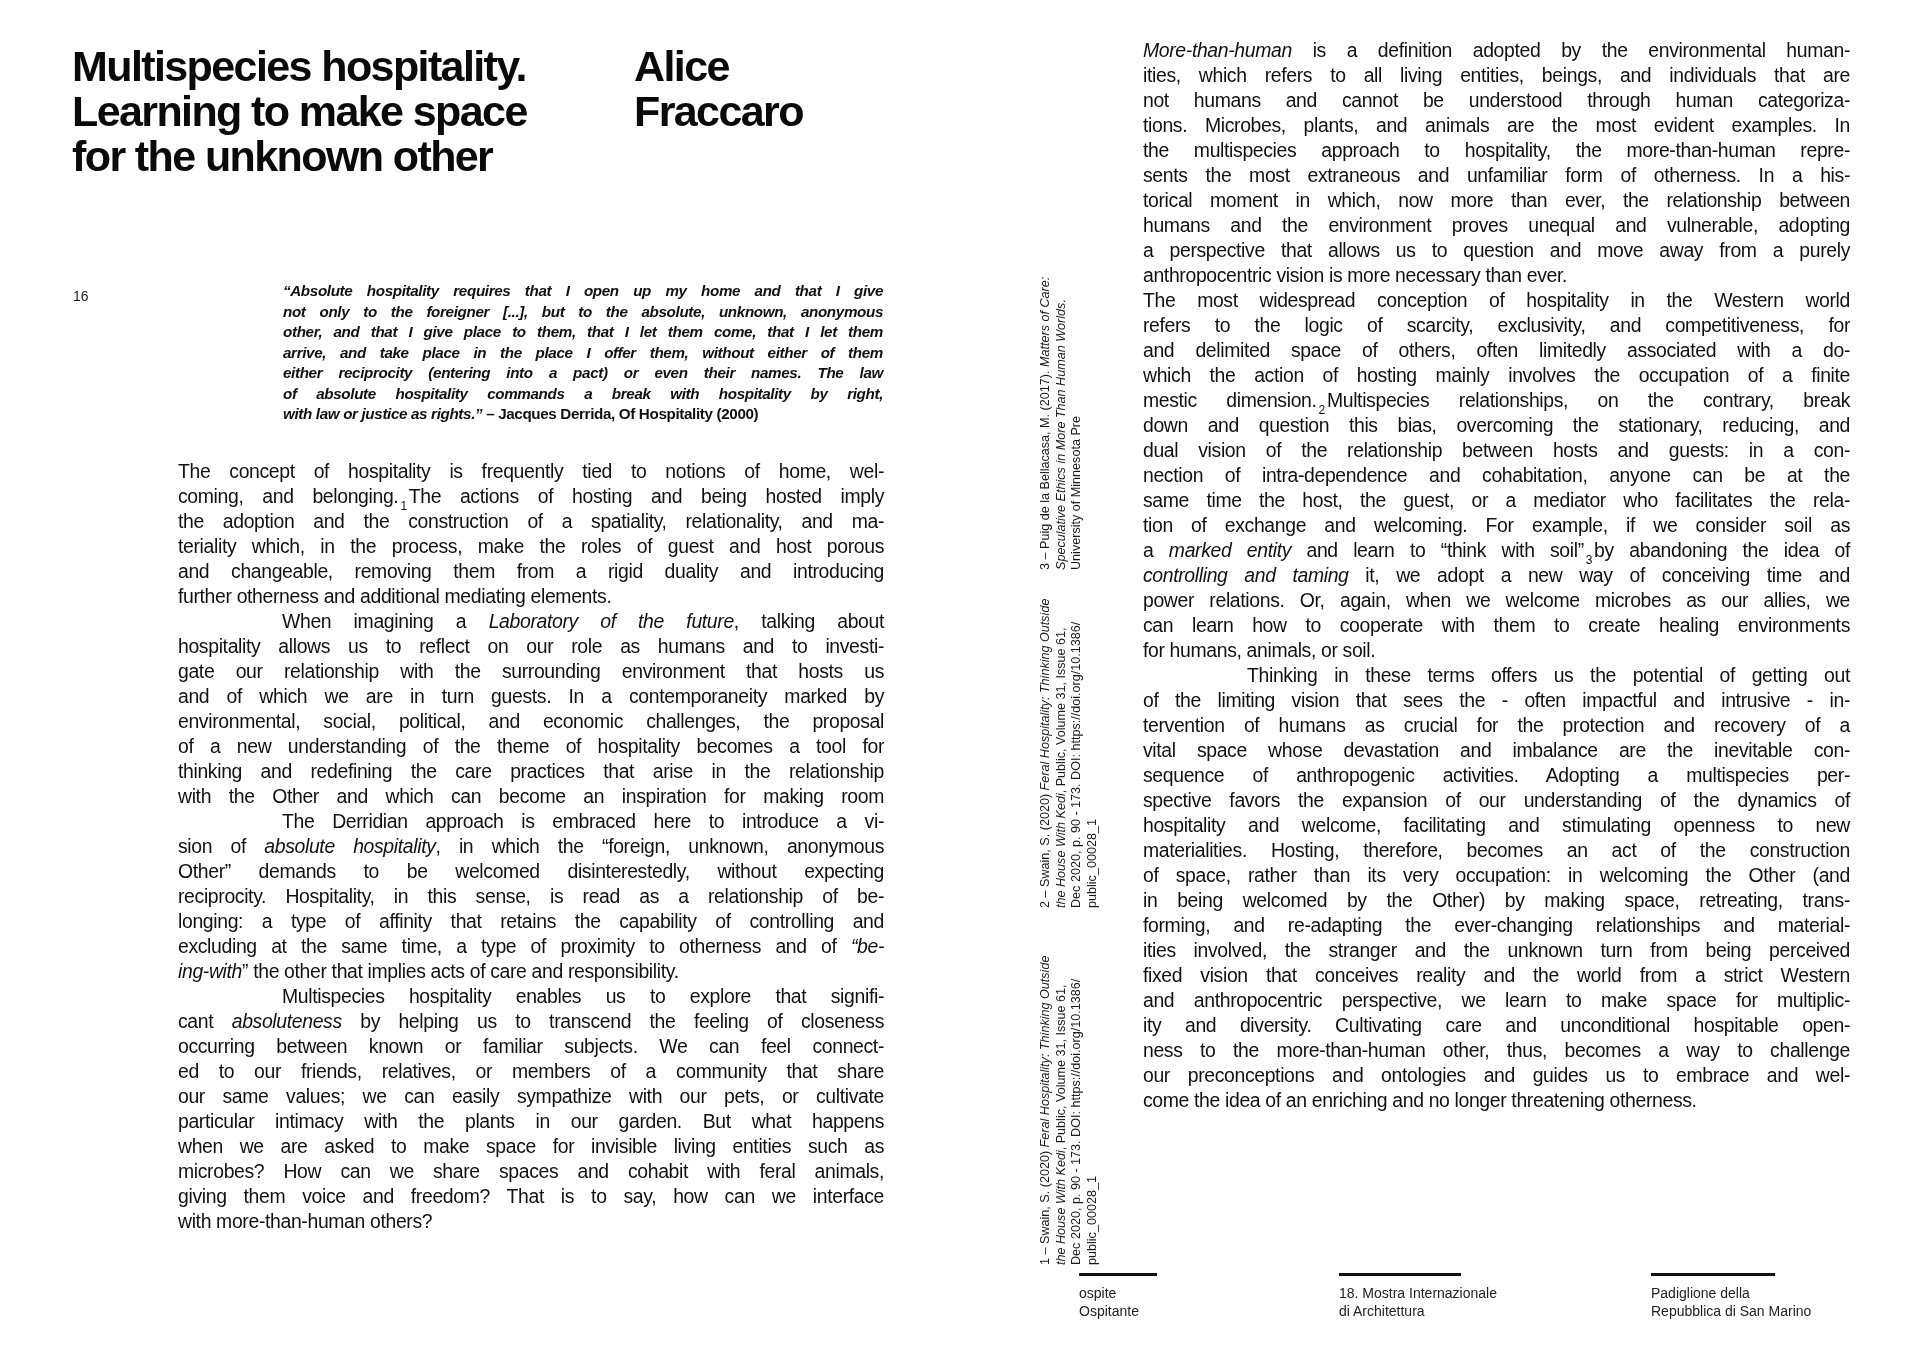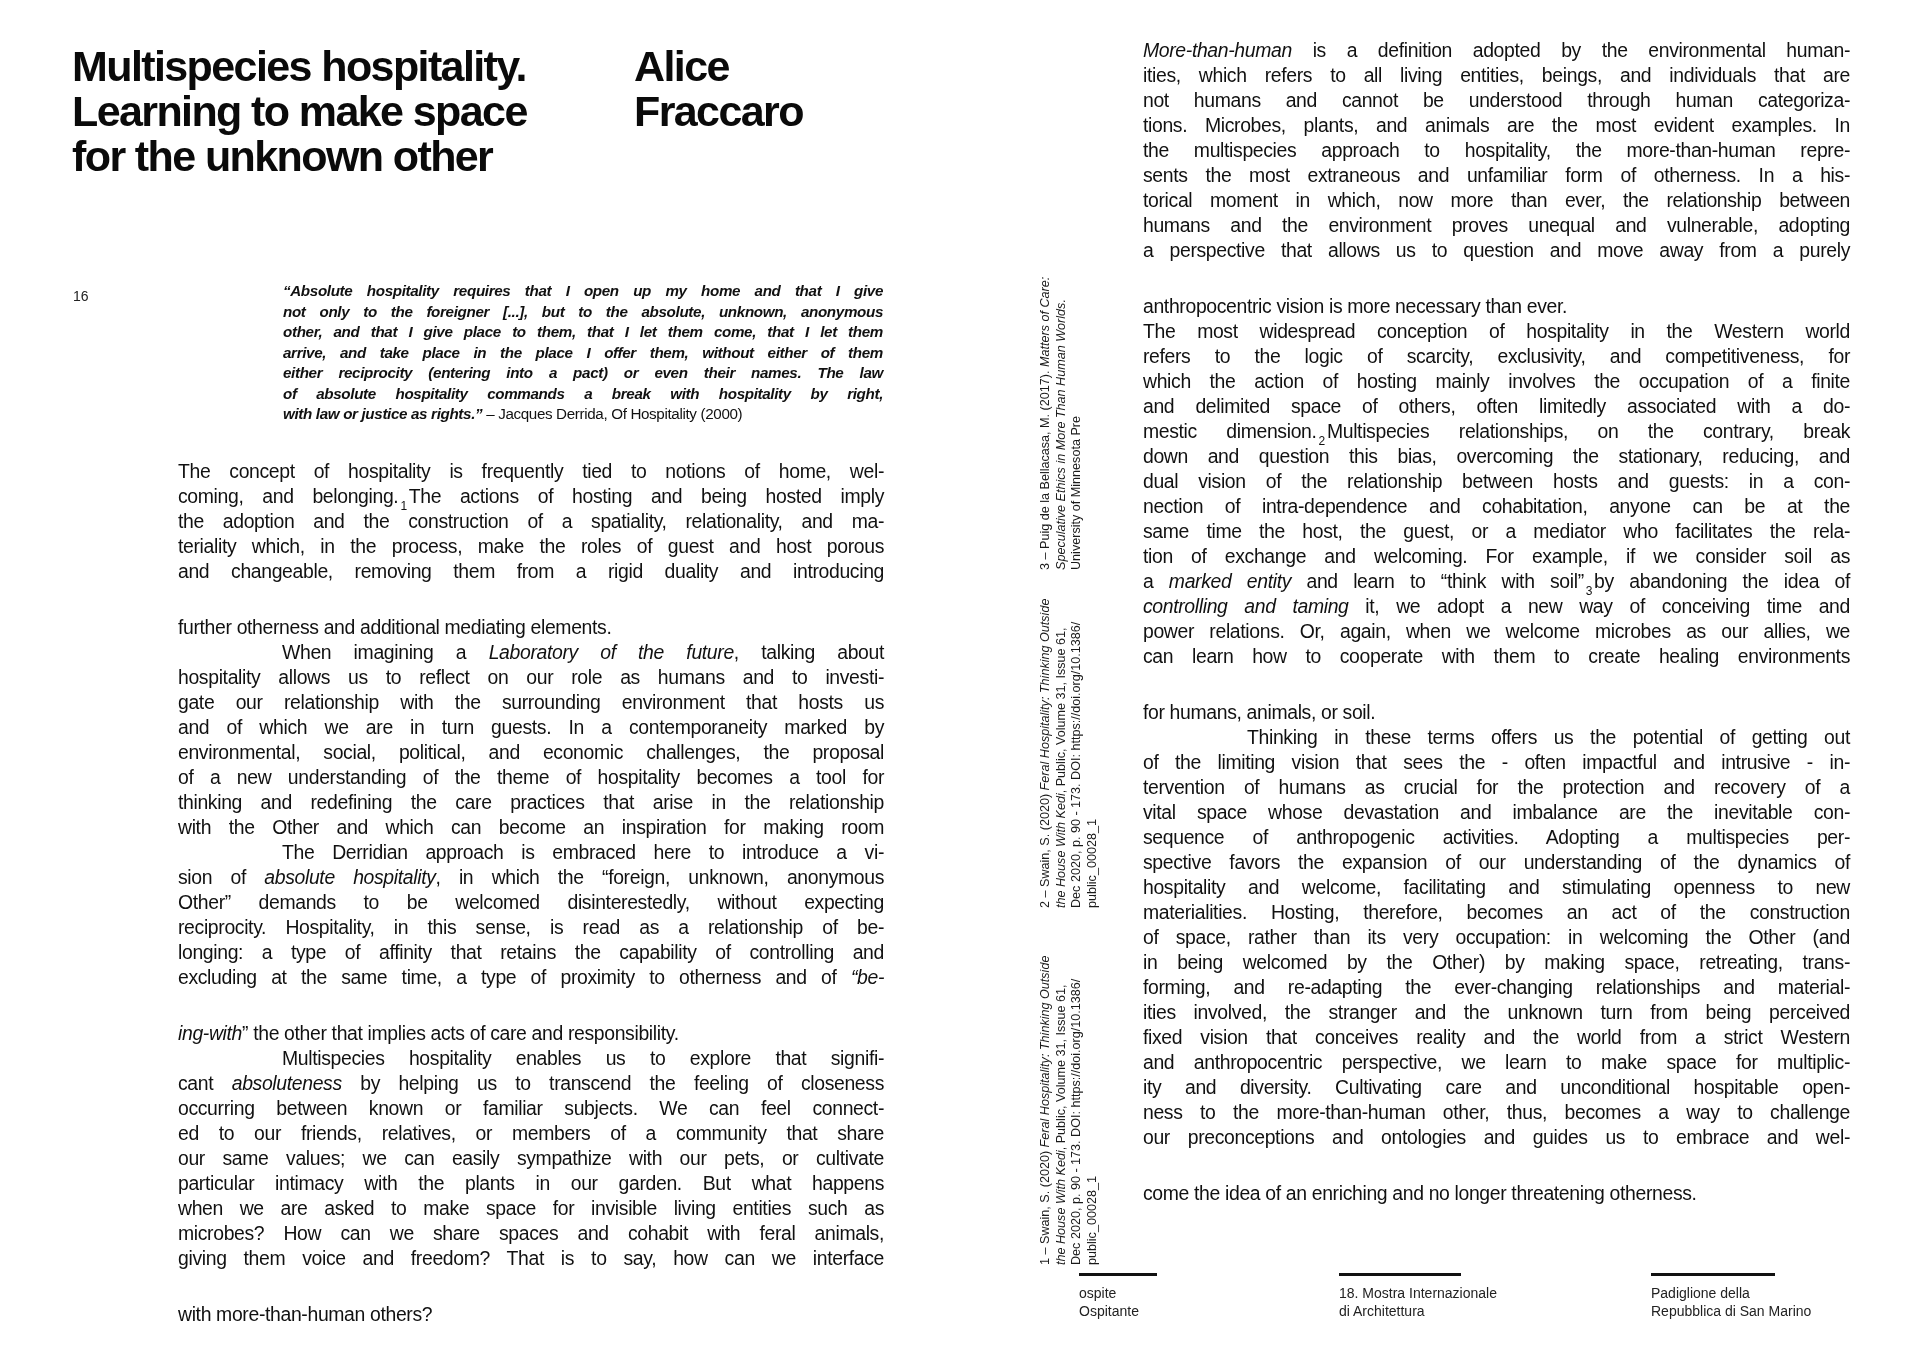--- a/index.html
+++ b/index.html
@@ -4,24 +4,24 @@
 <style>
   html, body { margin:0; padding:0; background:#ffffff; }
   body { width:1920px; height:1363px; position:relative; overflow:hidden; color:#111; font-family:"Liberation Sans", sans-serif; }
   .title { position:absolute; left:72px; top:44px; font-weight:bold; font-size:43px; line-height:45px; letter-spacing:-1.6px; color:#0a0a0a; }
   .author { position:absolute; left:634px; top:44px; font-weight:bold; font-size:43px; line-height:45px; letter-spacing:-1.6px; color:#0a0a0a; }
   .title div, .author div { white-space:nowrap; }
   .page-num { position:absolute; left:73px; top:288px; font-size:14px; color:#222; }
   .quote { position:absolute; left:283px; top:281px; width:600px; font-size:15.2px; line-height:20.5px; }
   .quote .ln { display:block; text-align:justify; text-align-last:justify; white-space:nowrap; height:20.5px; font-style:italic; font-weight:bold; letter-spacing:-0.35px; }
   .quote .ln.last { text-align-last:left; }
-  .quote .attr { font-style:normal; font-weight:normal; }
+  .quote .attr { font-style:normal; font-weight:bold; }
   .col { position:absolute; font-size:19.4px; line-height:25px; }
   .col .ln { display:block; height:25px; white-space:nowrap; text-align:justify; text-align-last:justify; letter-spacing:-0.35px; }
-  .col .ln.last { text-align-last:left;margin-top:31px; }
+  .col .ln.last { text-align-last:left; }
   .col .ln.ind { padding-left:104px; }
   .left-col { left:178px; top:459px; width:706px; }
   .right-col { left:1143px; top:38px; width:707px; }
   .sub { font-size:12px; position:relative; top:7px; margin:0 2px; }
   .fn-wrap { position:absolute; transform:rotate(-90deg); transform-origin:0 0; font-size:12.6px; line-height:15.5px; color:#1a1a1a; white-space:nowrap; }
   .fn-wrap div { white-space:nowrap; }
   .fn1 { left:1038px; top:1265px; }
   .fn2 { left:1038px; top:908px; }
   .fn3 { left:1038px; top:570px; }
   .footer-item { position:absolute; top:1273px; font-size:14px; line-height:18px; color:#222; }
@@ -120,22 +120,22 @@
   <span class="ln">tions. Microbes, plants, and animals are the most evident examples. In</span>
   <span class="ln">the multispecies approach to hospitality, the more-than-human repre-</span>
   <span class="ln">sents the most extraneous and unfamiliar form of otherness. In a his-</span>
   <span class="ln">torical moment in which, now more than ever, the relationship between</span>
   <span class="ln">humans and the environment proves unequal and vulnerable, adopting</span>
   <span class="ln">a perspective that allows us to question and move away from a purely</span>
   <span class="ln last">anthropocentric vision is more necessary than ever.</span>
 
   <span class="ln">The most widespread conception of hospitality in the Western world</span>
   <span class="ln">refers to the logic of scarcity, exclusivity, and competitiveness, for</span>
+  <span class="ln">and delimited space of others, often limitedly associated with a do-</span>
   <span class="ln">which the action of hosting mainly involves the occupation of a finite</span>
-  <span class="ln">and delimited space of others, often limitedly associated with a do-</span>
   <span class="ln"><span>mestic dimension.</span><span class="sub">2</span><span>Multispecies relationships, on the contrary, break</span></span>
   <span class="ln">down and question this bias, overcoming the stationary, reducing, and</span>
   <span class="ln">dual vision of the relationship between hosts and guests: in a con-</span>
   <span class="ln">nection of intra-dependence and cohabitation, anyone can be at the</span>
   <span class="ln">same time the host, the guest, or a mediator who facilitates the rela-</span>
   <span class="ln">tion of exchange and welcoming. For example, if we consider soil as</span>
   <span class="ln"><span>a </span><em>marked entity</em><span> and learn to “think with soil”</span><span class="sub">3</span><span>by abandoning the idea of</span></span>
   <span class="ln"><em>controlling and taming</em><span> it, we adopt a new way of conceiving time and</span></span>
   <span class="ln">power relations. Or, again, when we welcome microbes as our allies, we</span>
   <span class="ln">can learn how to cooperate with them to create healing environments</span>

